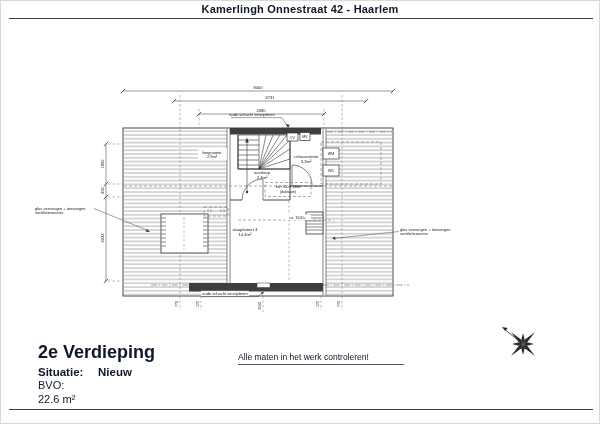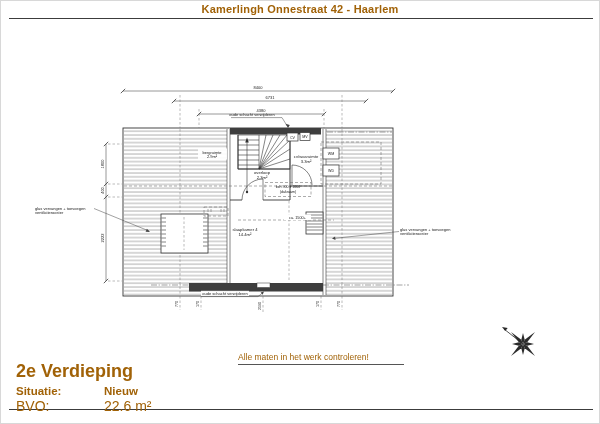--- a/index.html
+++ b/index.html
@@ -1,25 +1,25 @@
 <!DOCTYPE html>
 <html><head>
 <meta charset="utf-8">
 <style>
   html,body{margin:0;padding:0;background:#fff;}
   .sheet{position:relative;width:600px;height:424px;background:#ffffff;
          font-family:"Liberation Sans",sans-serif;border:1px solid #d8d8d8;
-         box-sizing:border-box;overflow:hidden;color:#a16207;}
+         box-sizing:border-box;overflow:hidden;color:#0f172a;}
   .title{position:absolute;top:2px;left:0;width:100%;text-align:center;
          font-size:11px;font-weight:700;letter-spacing:.2px;}
-  .info{position:absolute;left:15px;top:342px;margin-top:19px;}
+  .info{position:absolute;left:37px;top:342px;}
   .info .floor{font-size:18px;font-weight:700;line-height:1.1;}
-  .info .row{display:flex;line-height:1.25;gap:28px;}
+  .info .row{display:flex;line-height:1.25;}
   .info .row.big{font-size:11.5px;font-weight:700;margin-top:2px;}
-  .info .row.small{font-size:14px;font-weight:400;}
+  .info .row.small{font-size:11px;font-weight:400;flex-direction:column;}
   .info .lbl{width:60px;}
   .note{position:absolute;left:237px;top:351px;font-size:8.5px;
         border-bottom:1px solid #555;padding-bottom:2px;width:166px;}
   svg{position:absolute;left:0;top:0;}
   svg text{fill:#1c1c1c;font-family:"Liberation Sans",sans-serif;}
   .t42{font-size:4.2px;} .t40{font-size:4px;} .t38{font-size:3.8px;} .t36{font-size:3.6px;}
   .wall{stroke:#333;stroke-width:0.9;fill:none;}
   .thin{stroke:#333;stroke-width:0.6;fill:none;}
   .dash{stroke:#666;stroke-width:0.55;fill:none;stroke-dasharray:3 2;}
   .dashv{stroke:#777;stroke-width:0.5;fill:none;stroke-dasharray:2.5 2;}

